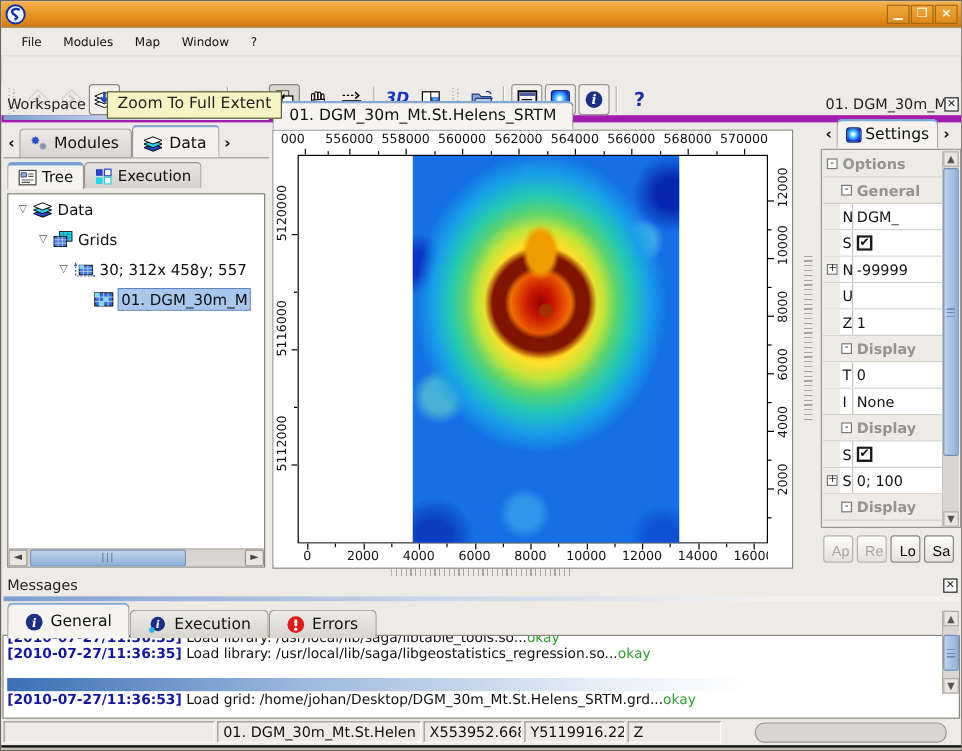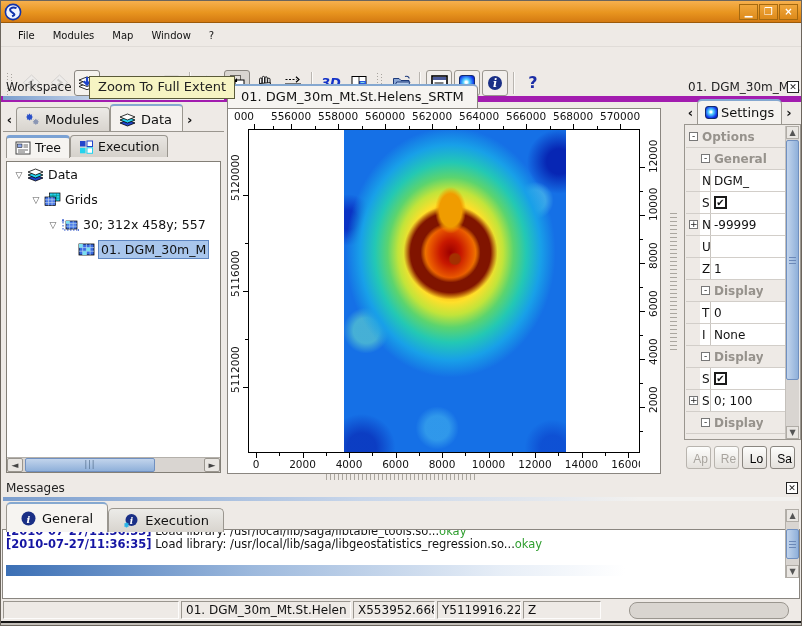--- a/index.html
+++ b/index.html
@@ -714,26 +714,37 @@
             <svg width="16" height="15">
               <circle cx="8.5" cy="7" r="6" fill="#1a2f86"></circle>
               <text x="8.5" y="10.5" font-size="9" font-weight="bold" font-style="italic" fill="#fff" text-anchor="middle" font-family="DejaVu Serif, serif">i</text>
               <g stroke="#2ab4e8" stroke-width="1.2">
                 <path d="M3.5 9.5v5M1 12h5M1.7 10.2l3.6 3.6M5.3 10.2l-3.6 3.6"></path>
               </g>
             </svg>
           </span>
           <span>Execution</span>
         </span>
+        <span class="msg-tab">
+          <span class="ico">
+            <svg width="15" height="15">
+              <circle cx="7.5" cy="7.5" r="7" fill="#e01818"></circle>
+              <rect x="6.3" y="3" width="2.4" height="6" rx="1.2" fill="#fff"></rect>
+              <circle cx="7.5" cy="11.3" r="1.4" fill="#fff"></circle>
+            </svg>
+          </span>
+          <span>Errors</span>
+        </span>
       </div>
     <div class="log" id="log">
         <div class="log-line first"><span class="log-time">[2010-07-27/11:36:33]</span><span> Load library: /usr/local/lib/saga/libtable_tools.so...</span><span class="log-okay">okay</span></div>
         <div class="log-line"><span class="log-time">[2010-07-27/11:36:35]</span><span> Load library: /usr/local/lib/saga/libgeostatistics_regression.so...</span><span class="log-okay">okay</span></div>
         <div class="log-line"></div>
         <div class="log-sel"></div>
+        <div class="log-line"><span class="log-time">[2010-07-27/11:36:53]</span><span> Load grid: /home/johan/Desktop/DGM_30m_Mt.St.Helens_SRTM.grd...</span><span class="log-okay">okay</span></div>
       </div>
     <div class="log-vscroll">
       <div class="v-btn" style="top:0">▲</div>
       <div class="v-thumb" style="top:20px;height:30px">
           <div class="v-grip"></div>
         </div>
       <div class="v-btn" style="bottom:0">▼</div>
     </div>
   </div>
 

